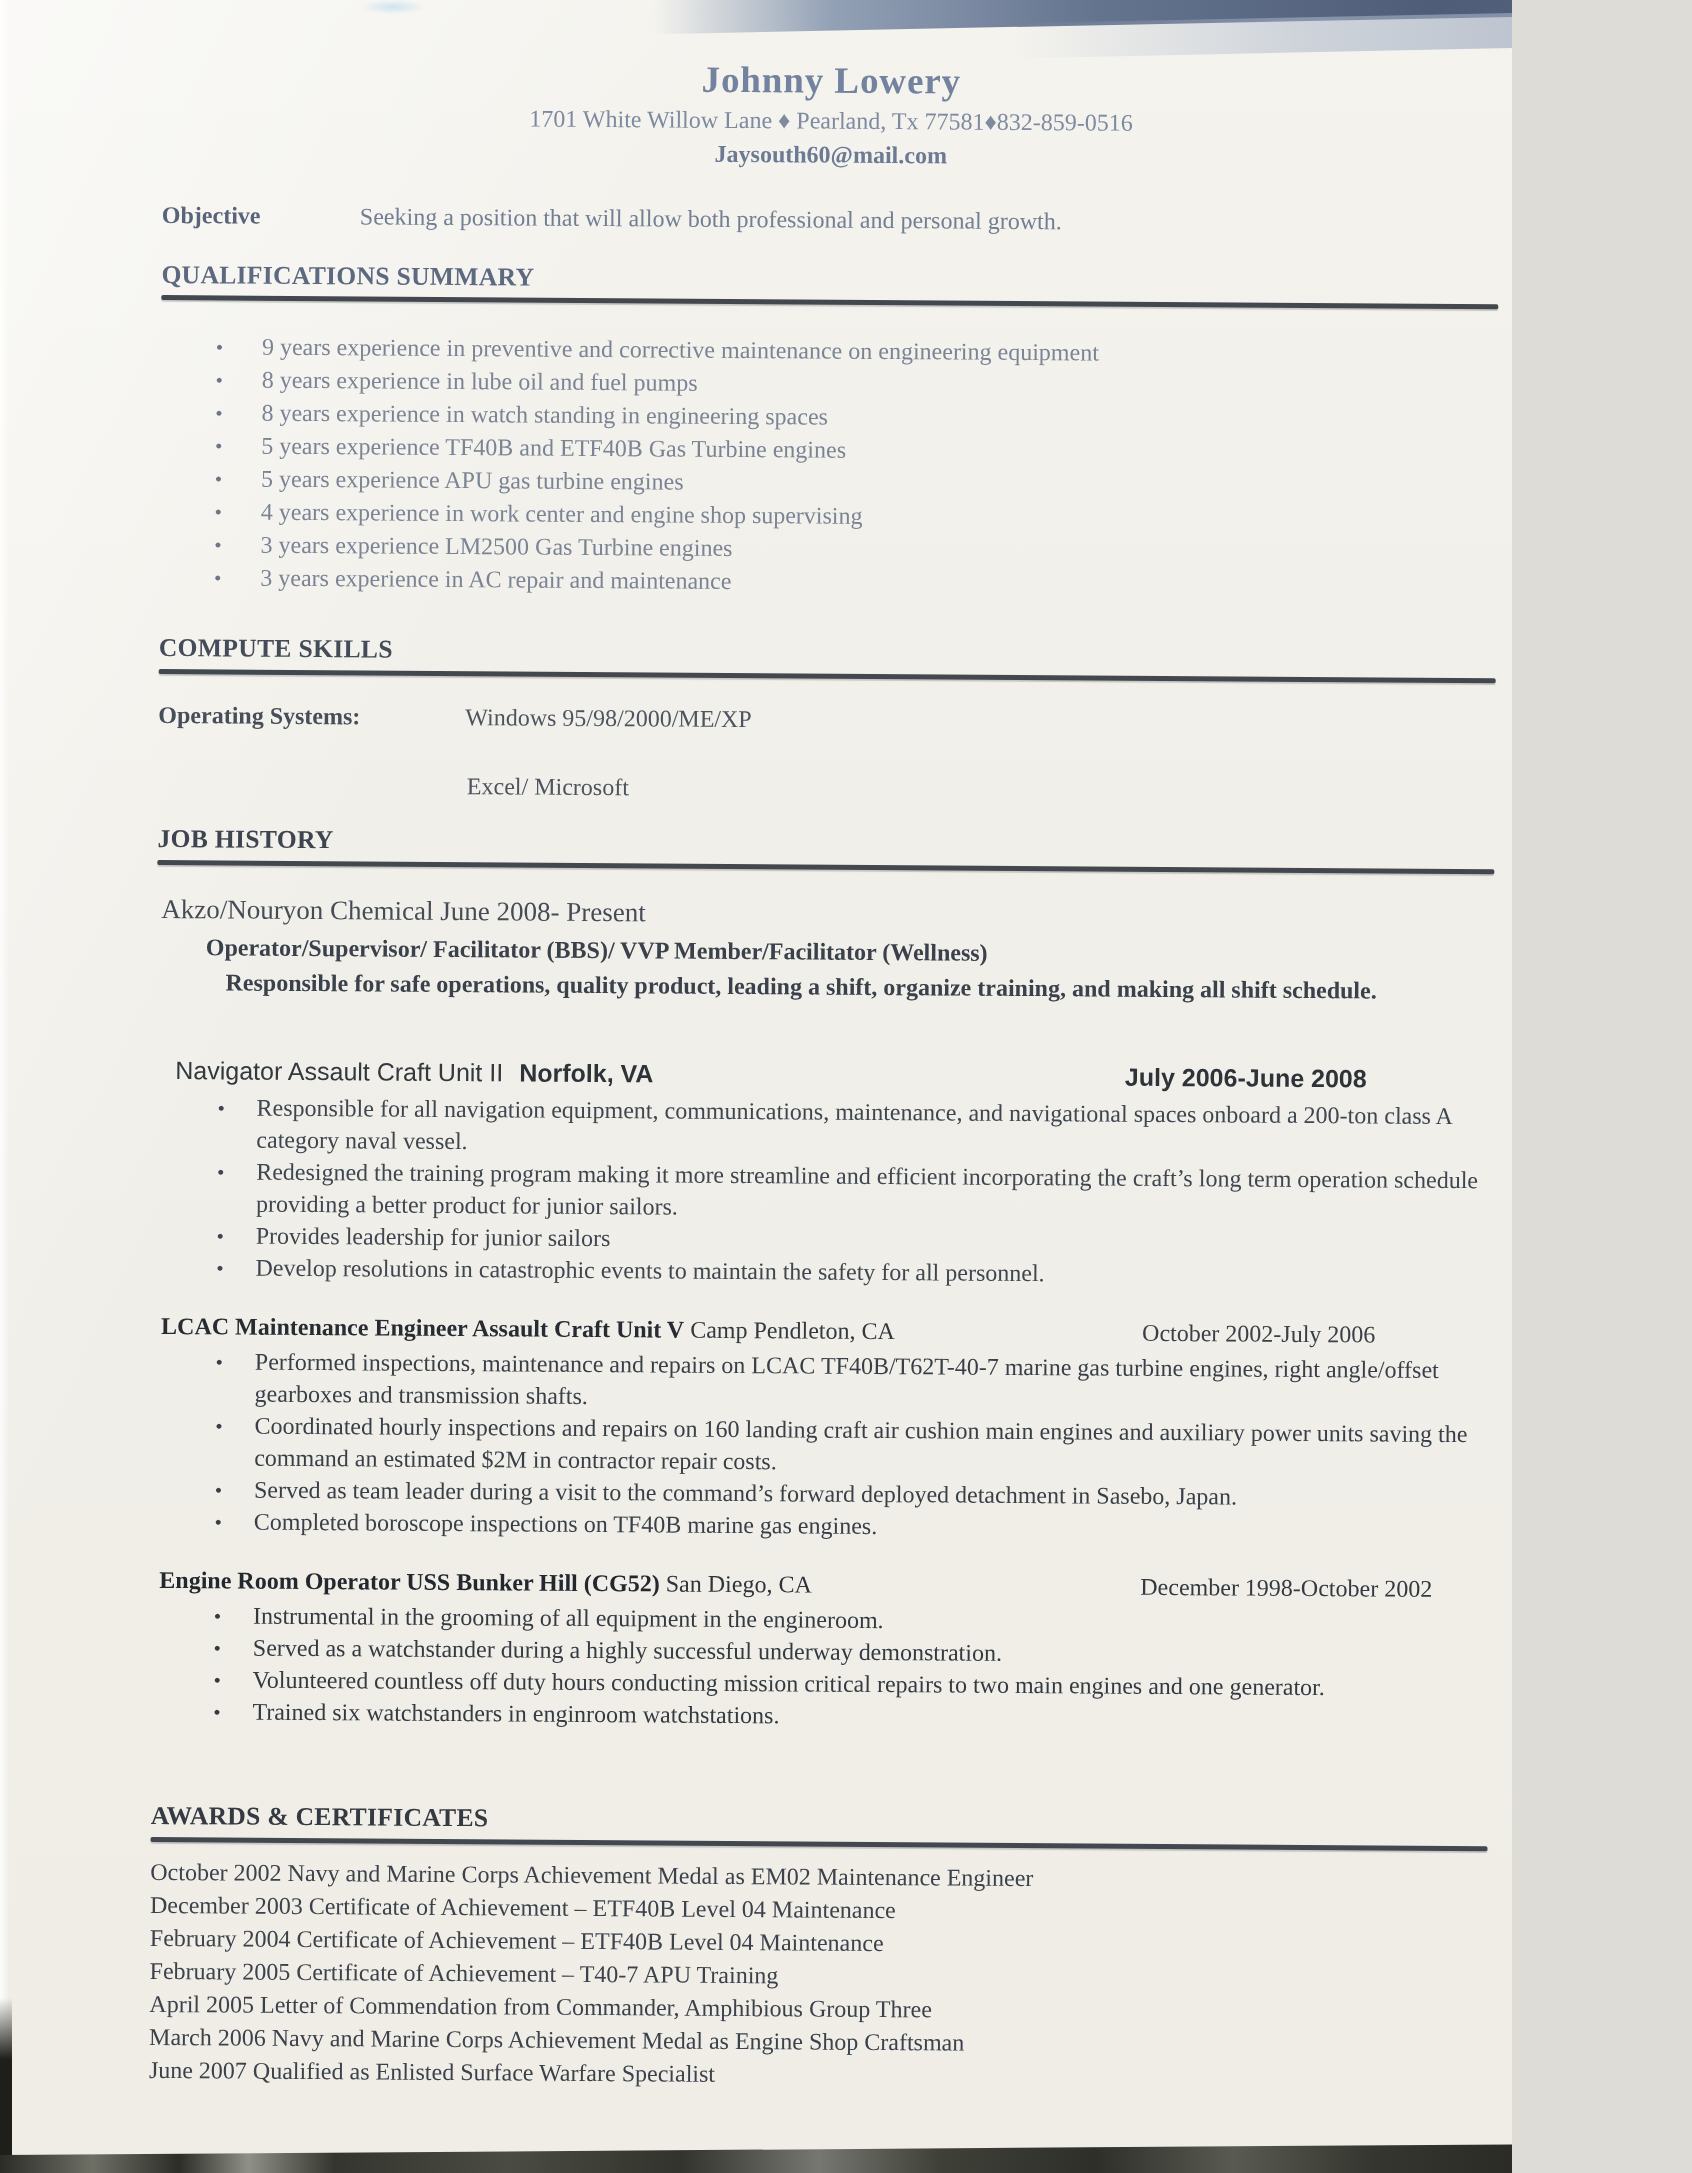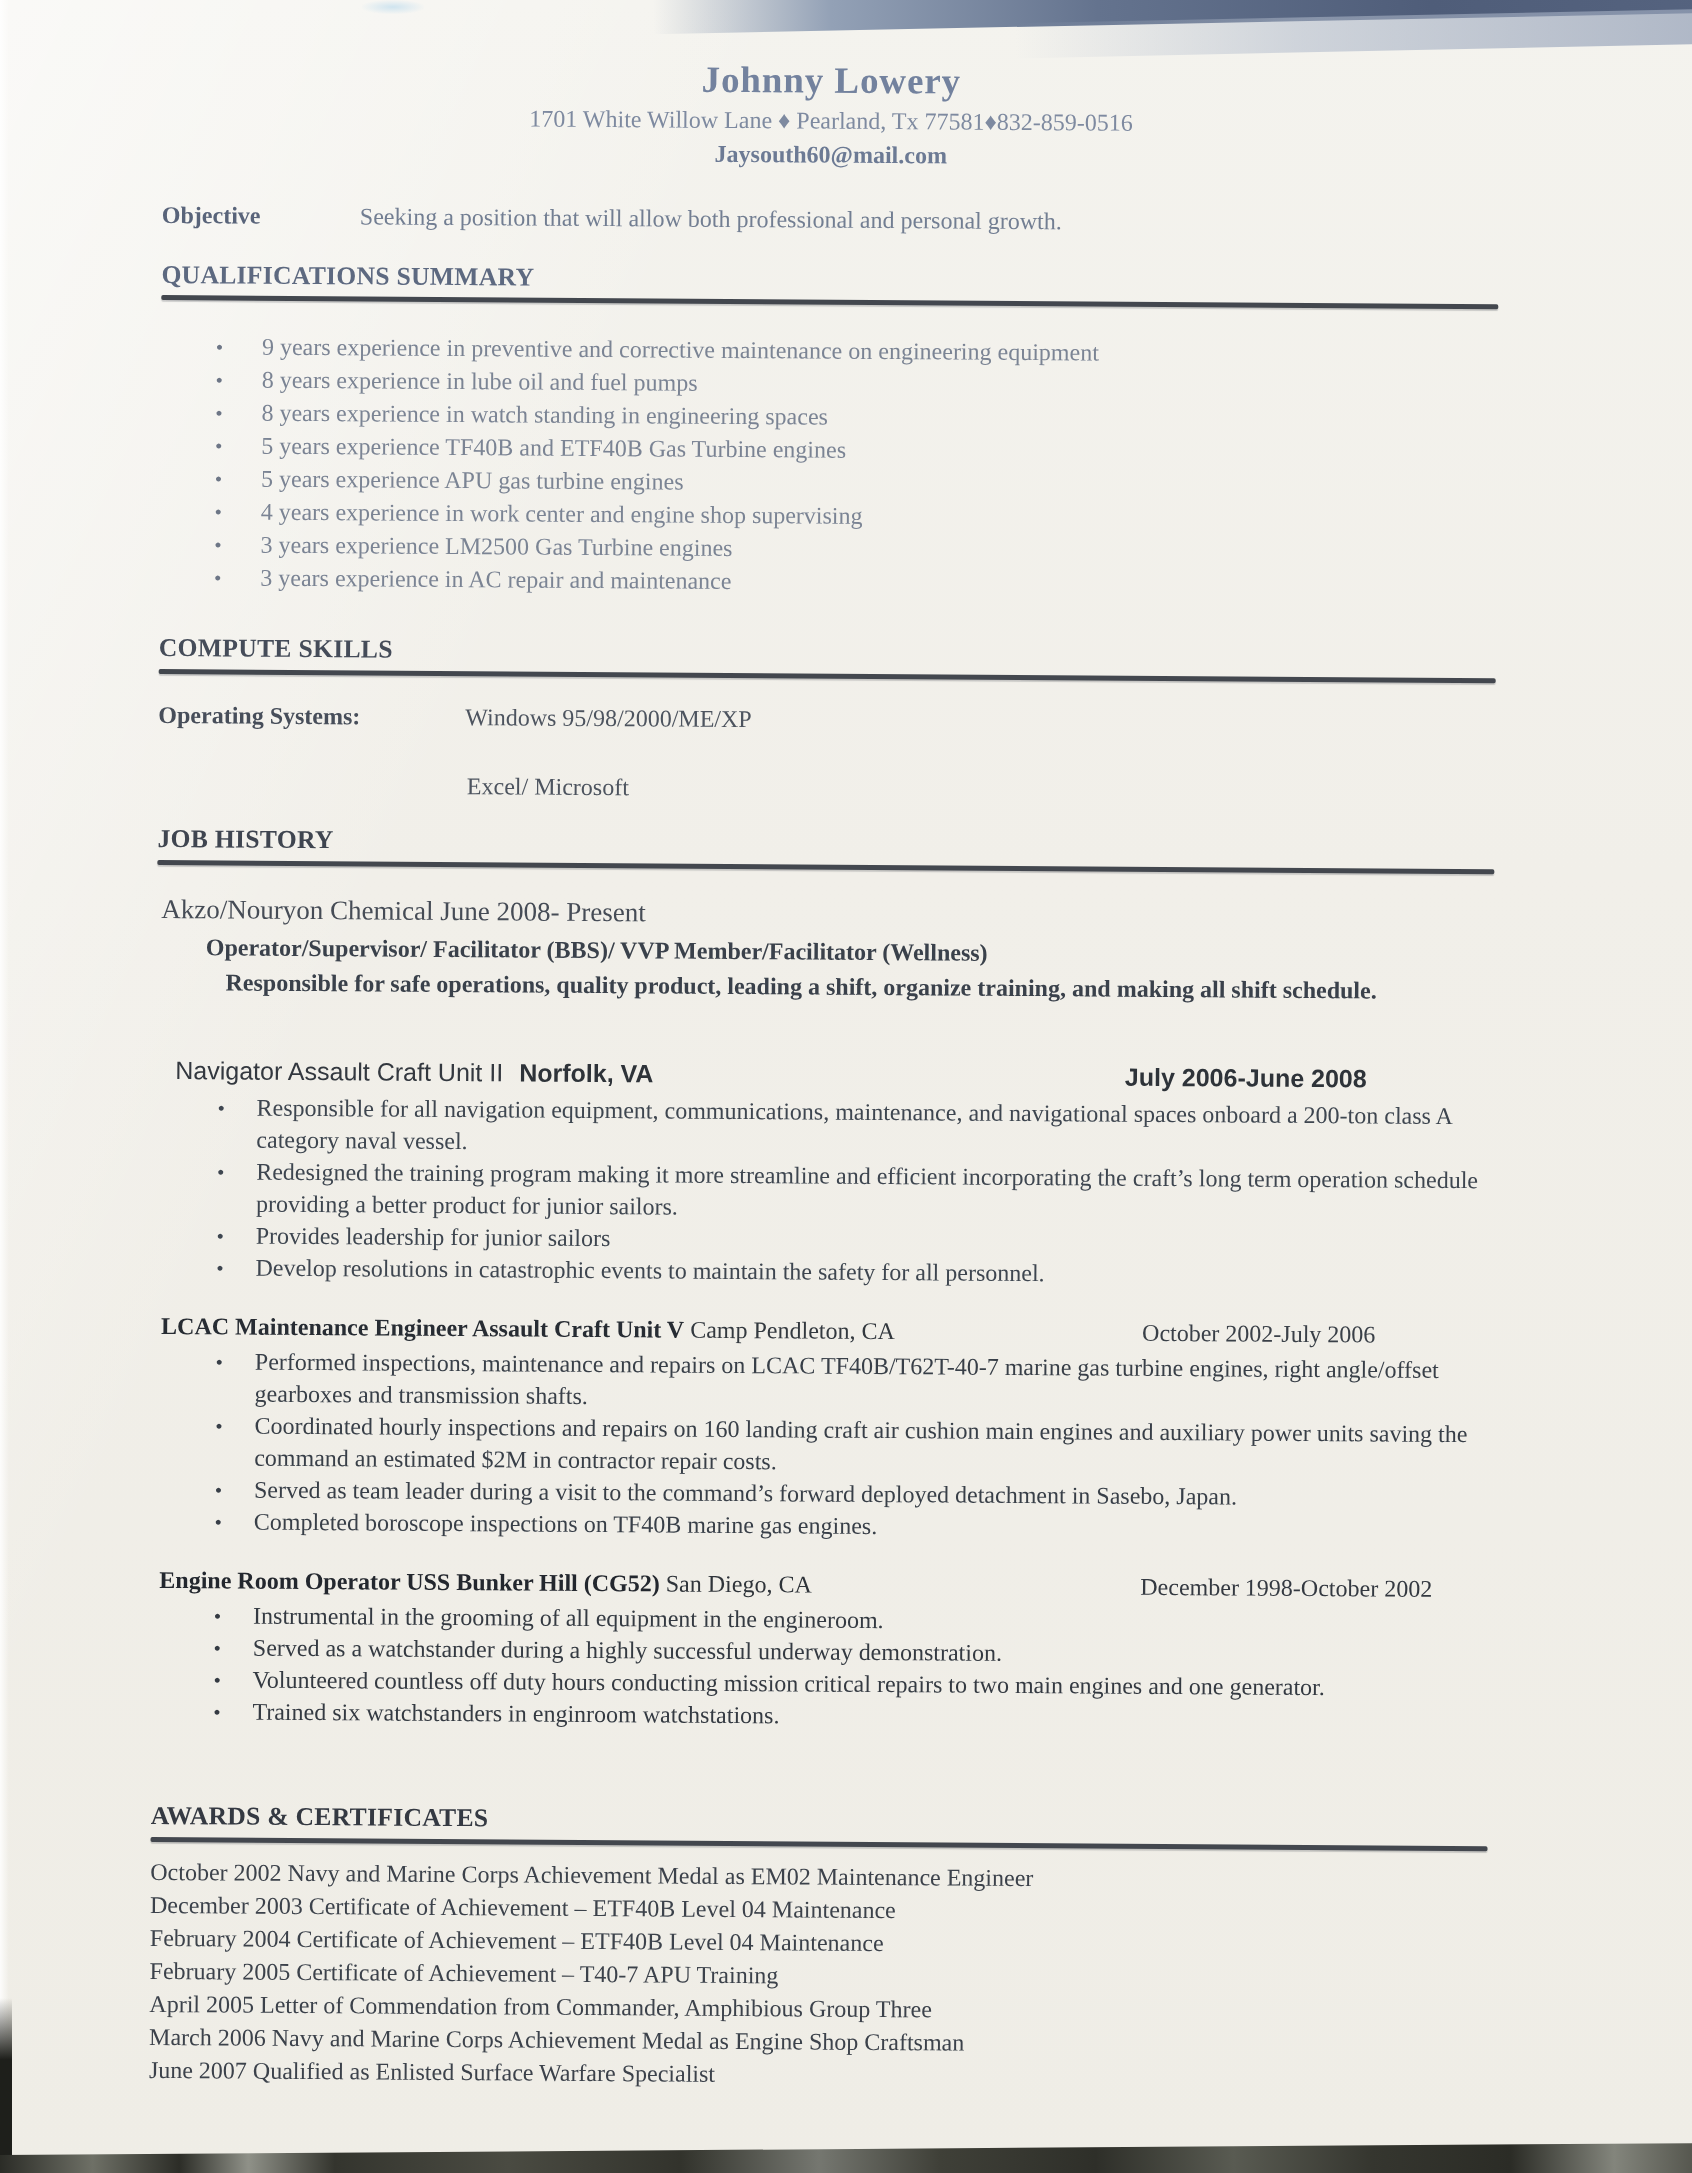--- a/index.html
+++ b/index.html
@@ -1,17 +1,17 @@
 <!DOCTYPE html>
 <html style="font-size:14px"><head>
 <meta charset="utf-8">
 <style>
   html,body{margin:0;padding:0;background:#dddcd6;}
   .page{
-    position:relative;width:1692px;height:2174px;overflow:hidden;
+    position:relative;width:1512px;height:2174px;overflow:hidden;
     background:
       linear-gradient(115deg, rgba(255,255,255,.55) 0%, rgba(255,255,255,0) 30%),
       linear-gradient(180deg,#f4f3ee 0%,#f1efe9 40%,#efede6 100%);
     font-family:"Liberation Serif","DejaVu Serif",serif;
     color:#3c424b;
   }
   
   .band-top{position:absolute;top:-16px;left:653px;width:1112px;height:39px;
     transform:rotate(-1.15deg);
     background:linear-gradient(90deg,rgba(120,135,160,0) 0%,#93a1b6 16%,#64738e 40%,#4f5d79 70%,#566480 100%);}

